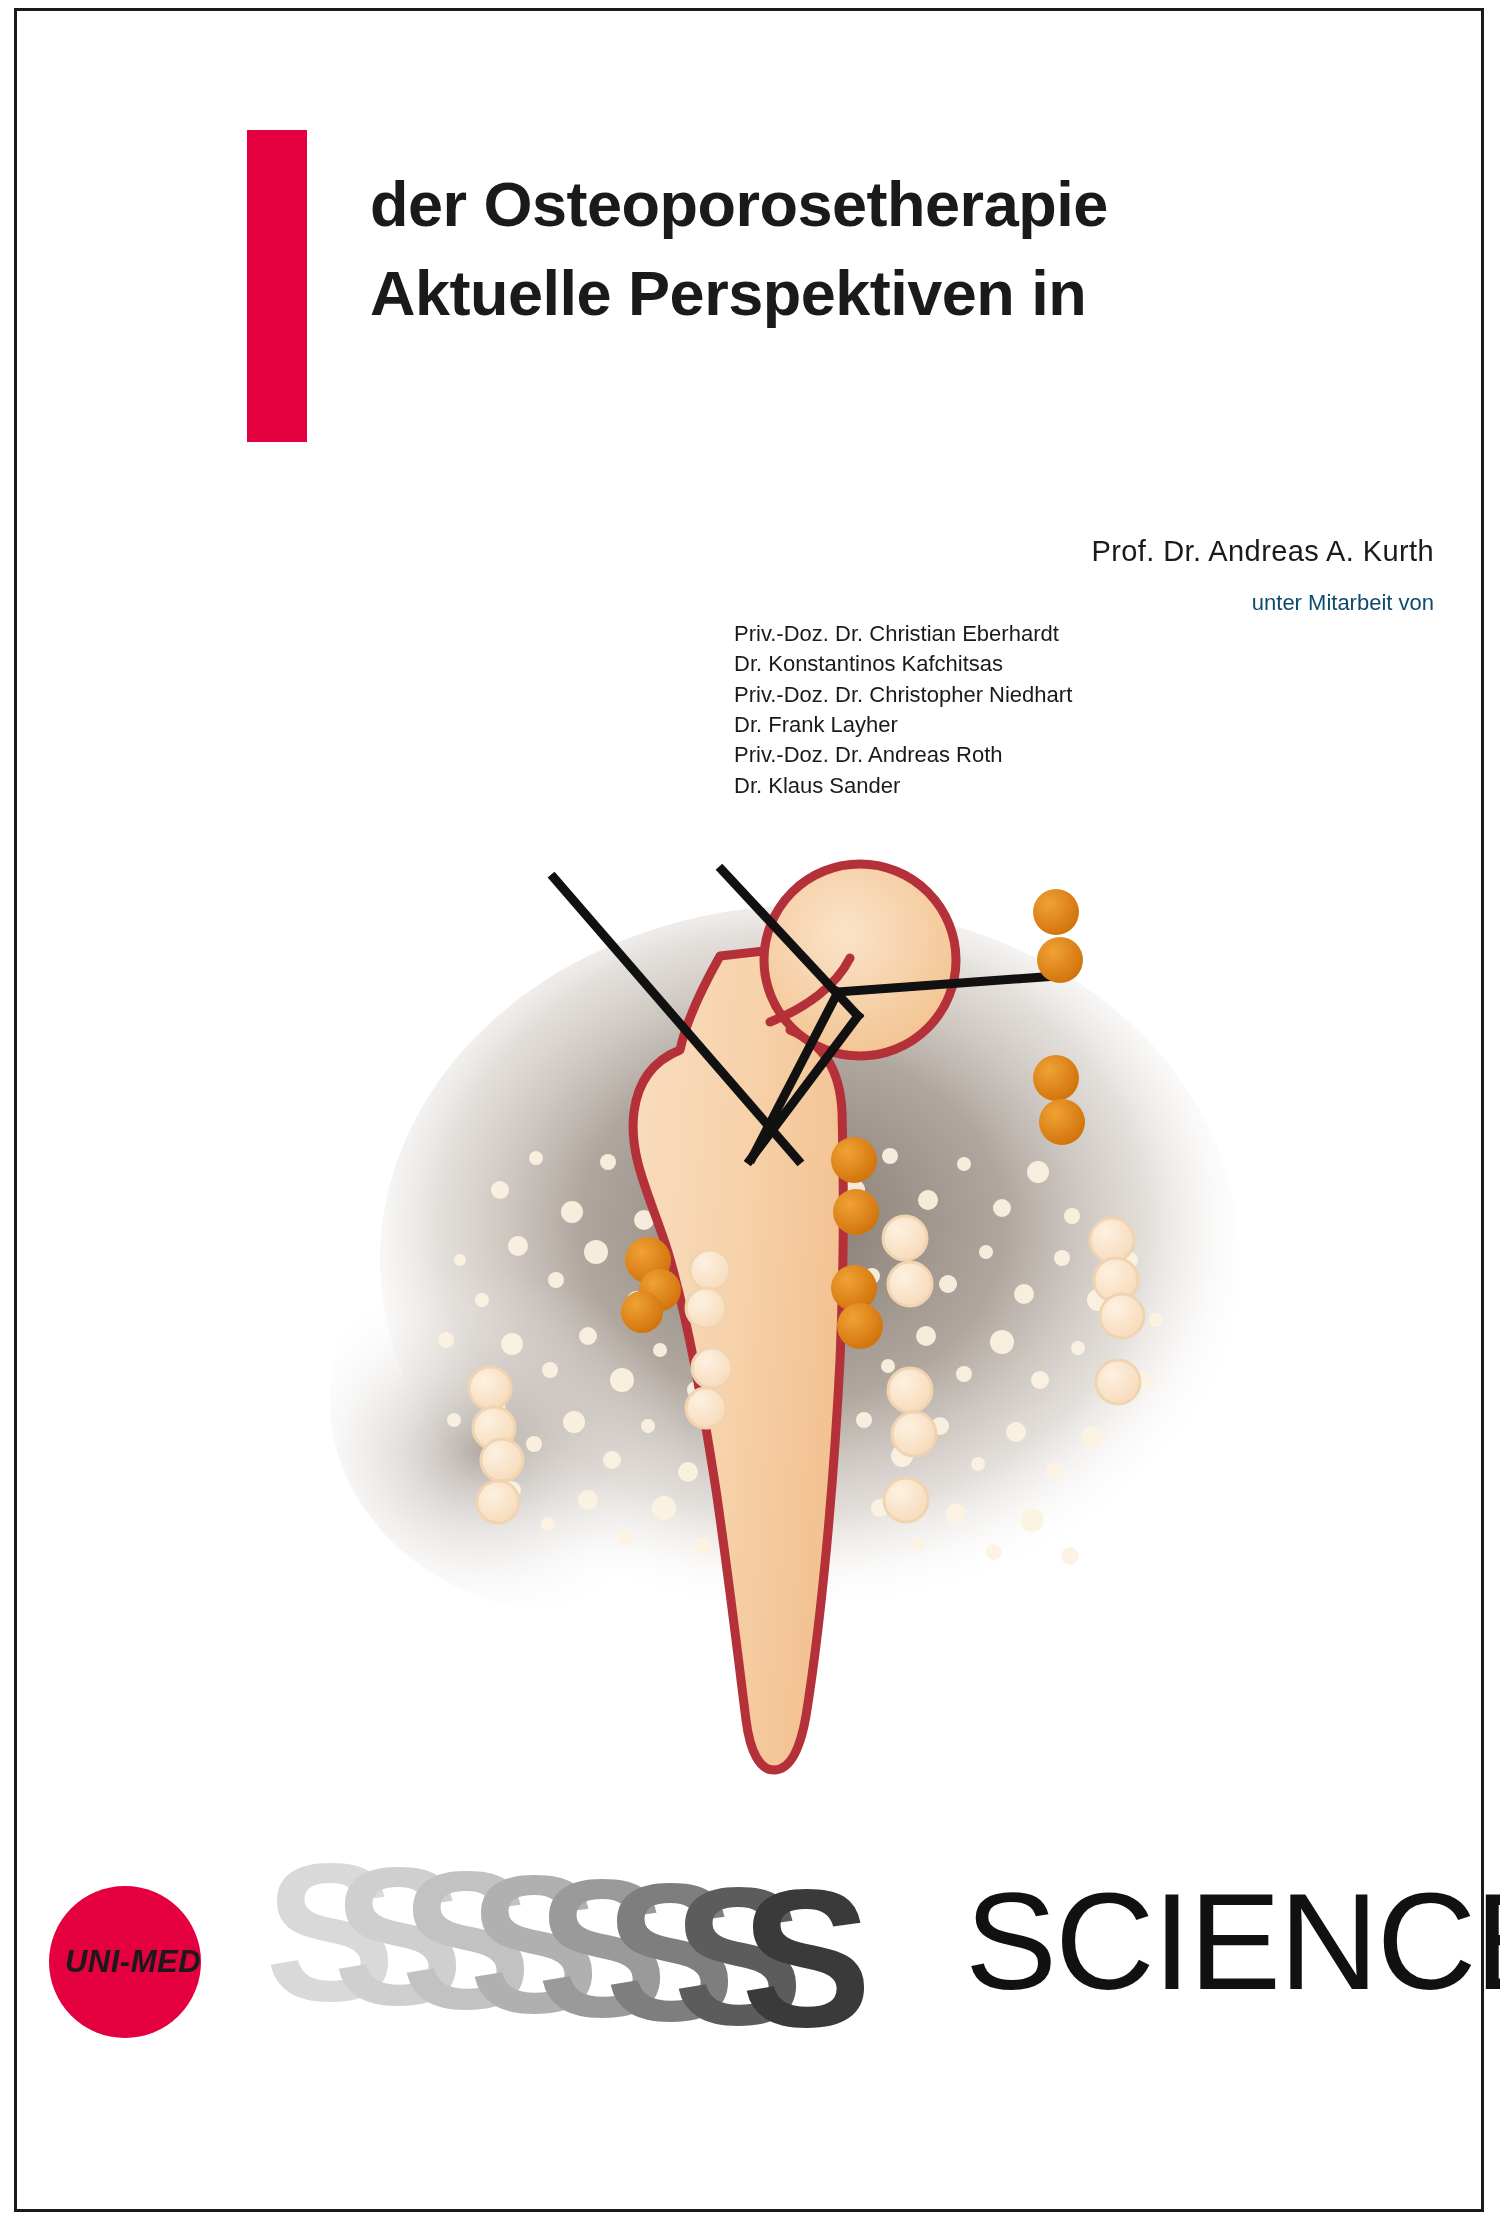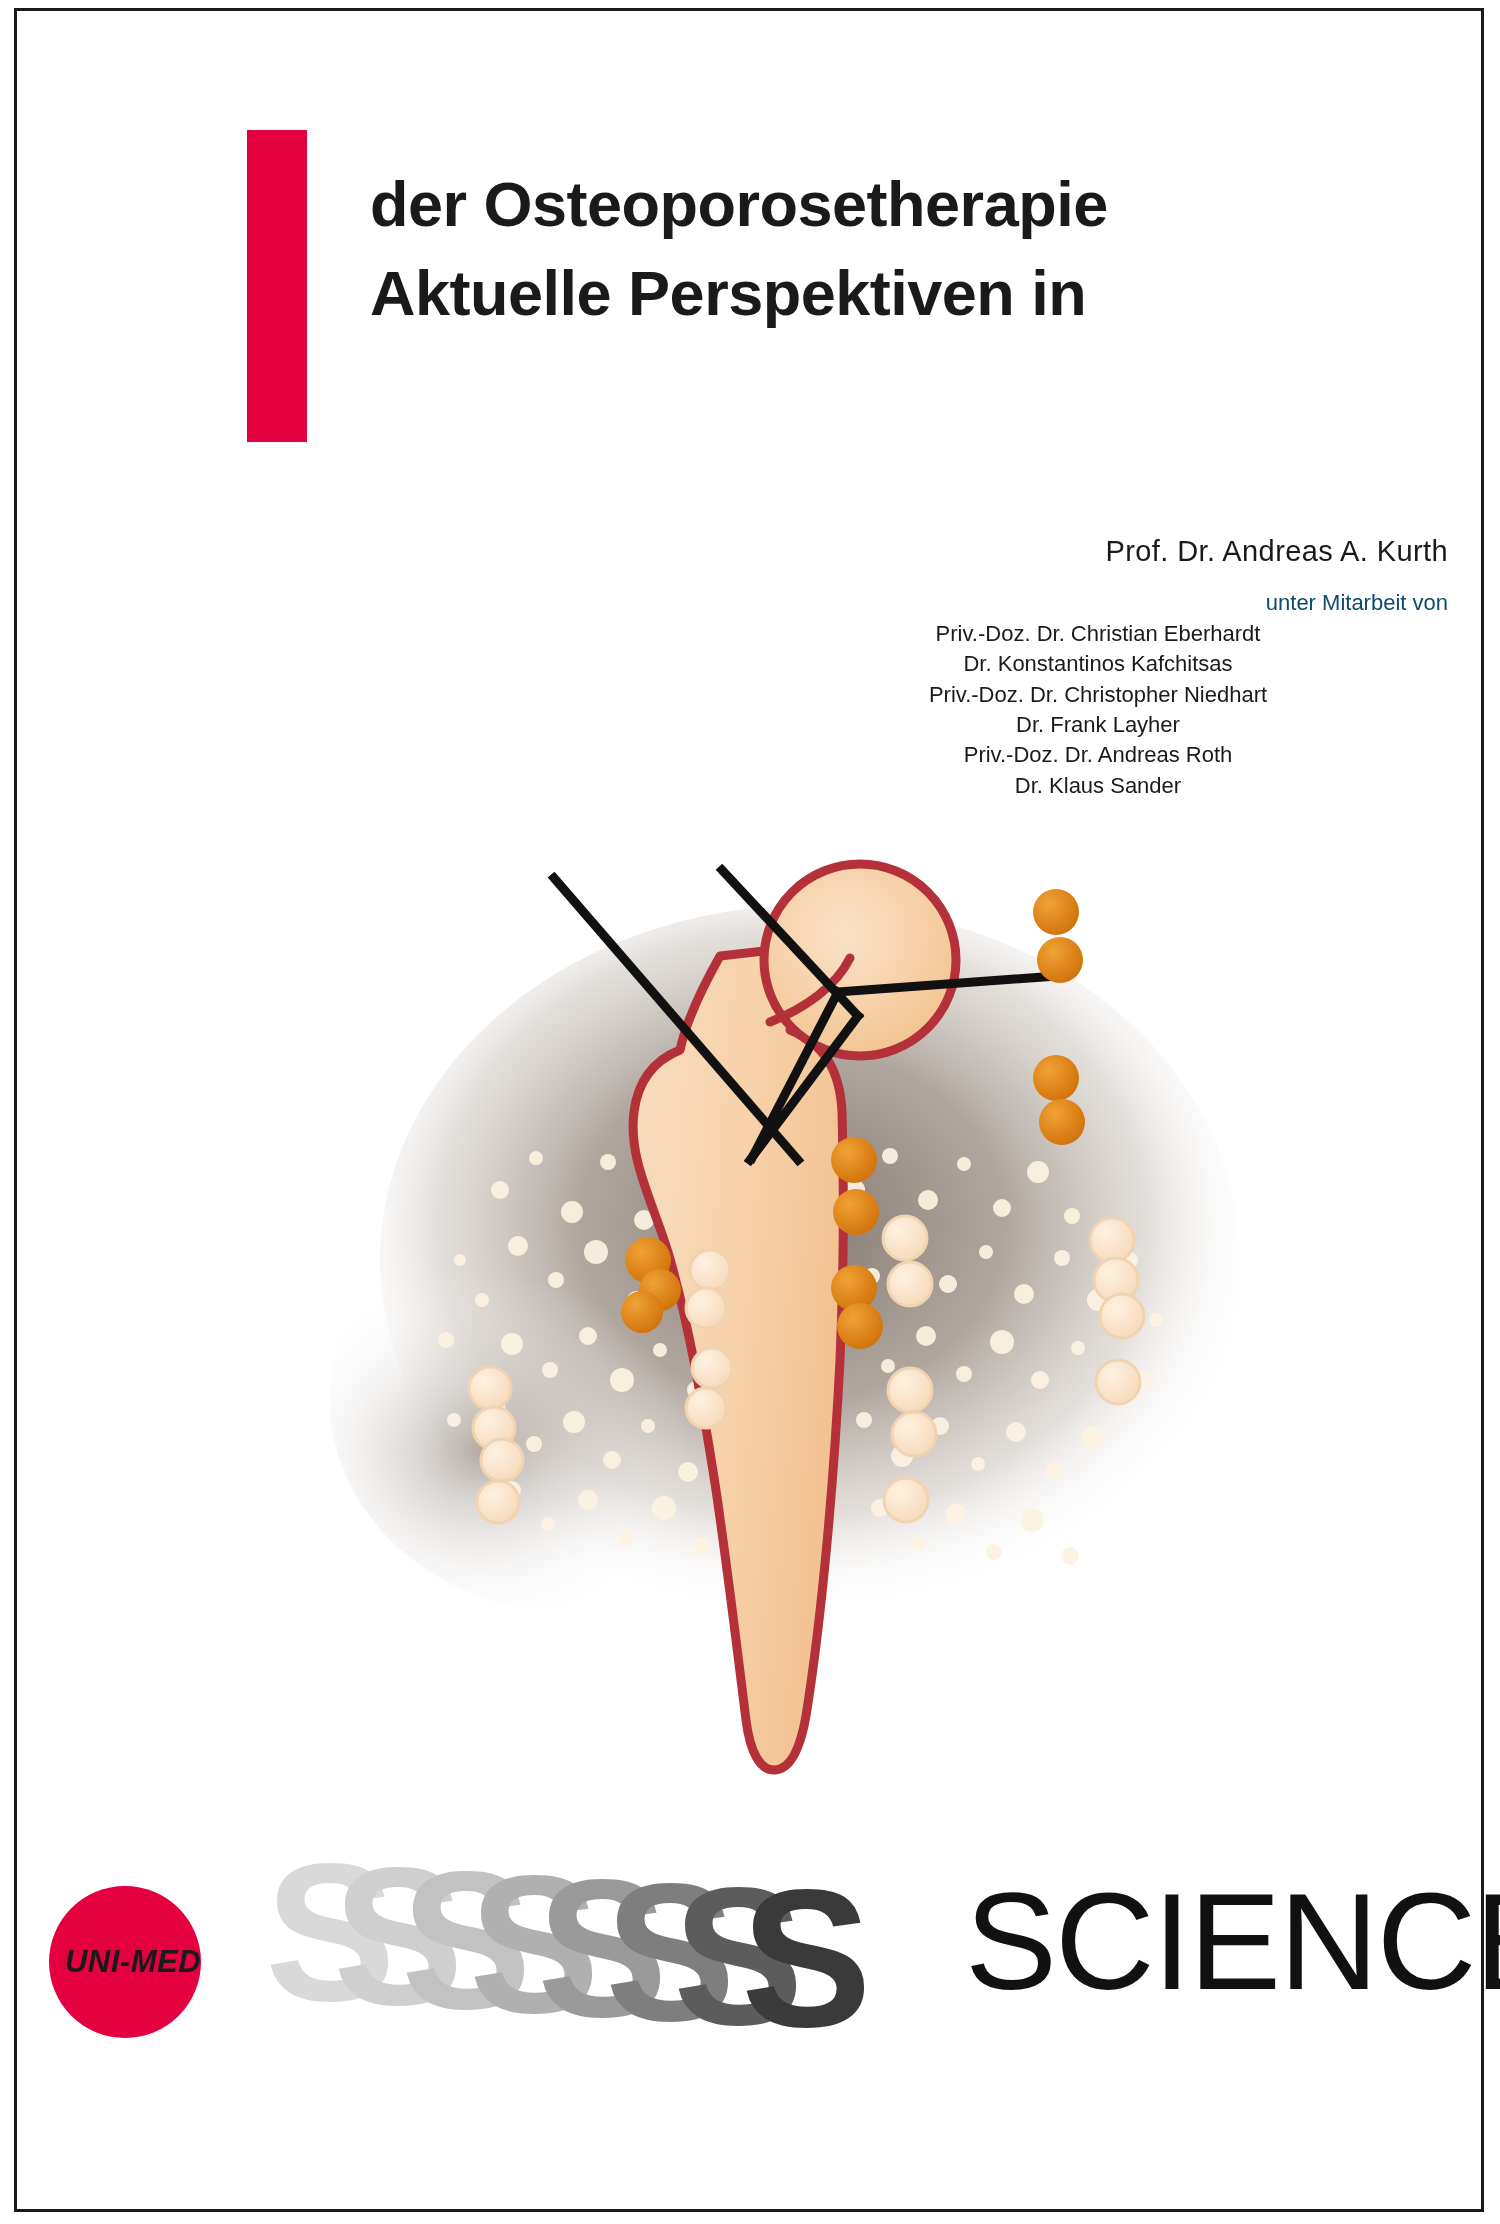--- a/index.html
+++ b/index.html
@@ -83,21 +83,21 @@
     font-weight: bold;
     color: #1a1a1a;
     letter-spacing: -0.5px;
     line-height: 1.42;
     white-space: nowrap;
   }
 
   
   #authors-block {
     position: absolute;
-    right: 52px;
+    right: 66px;
     top: 535px;
     text-align: left;
     width: 700px;
   }
   #main-author {
     font-size: 29px;
     color: #1a1a1a;
     letter-spacing: 0.4px;
     margin-bottom: 22px;
     text-align: right;
@@ -105,21 +105,21 @@
   #contrib-intro {
     font-size: 22px;
     color: #0c4a6e;
     text-align: right;
     margin-bottom: 3px;
   }
   .contrib {
     font-size: 22px;
     color: #1a1a1a;
     line-height: 1.38;
-    text-align: center;
+    text-align: left;
   }
 
   
   #illustration {
     position: absolute;
     left: 250px;
     top: 760px;
     width: 1210px;
     height: 1140px;
   }

